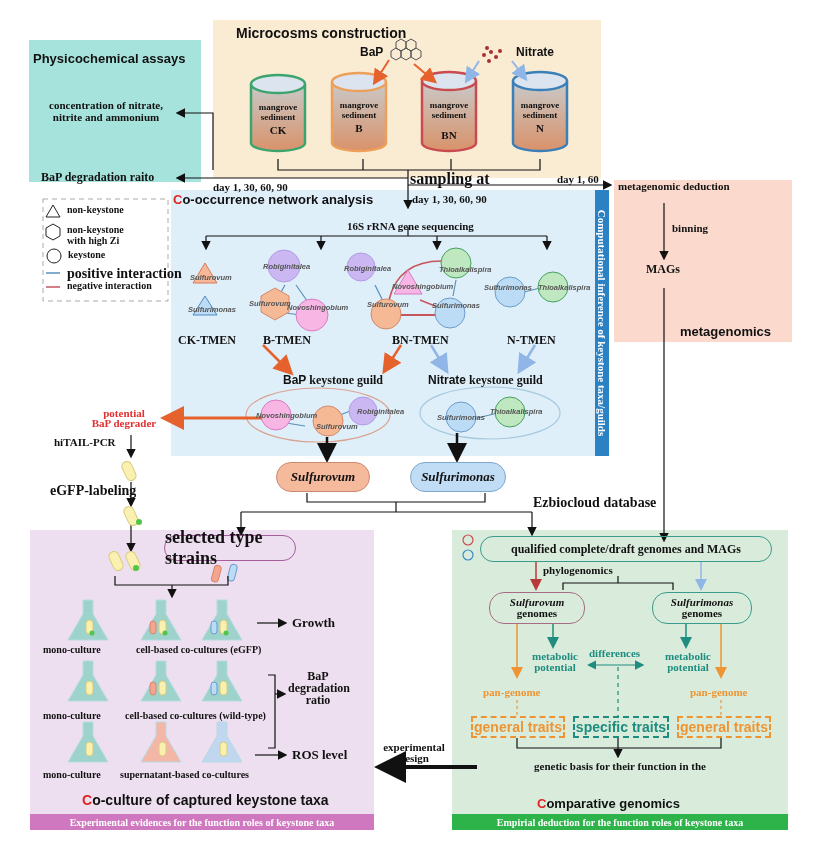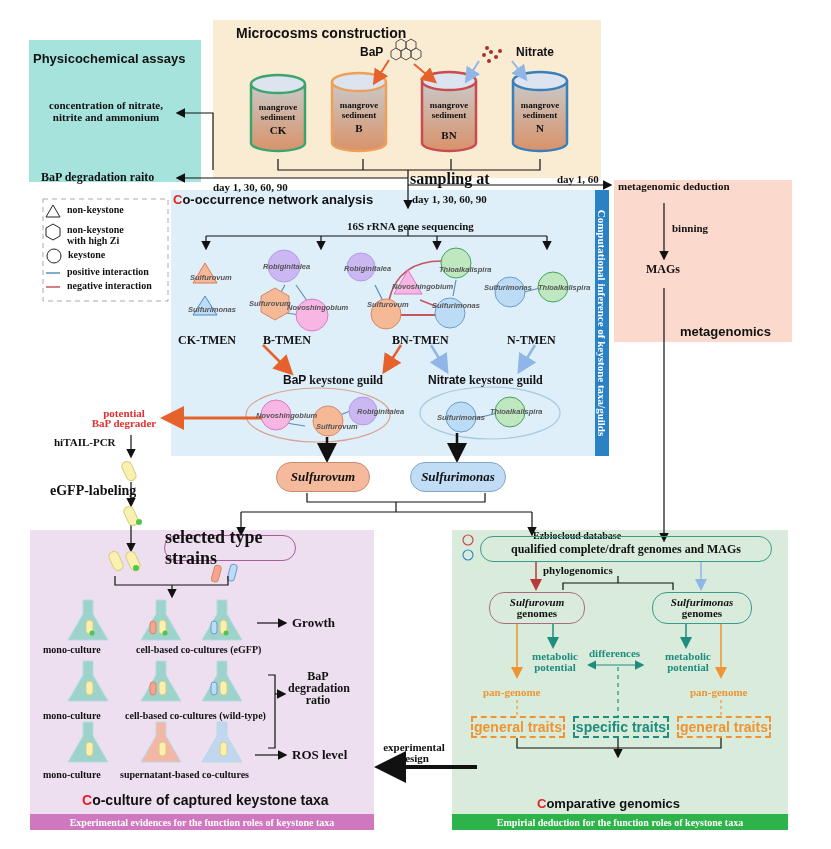--- a/index.html
+++ b/index.html
@@ -300,21 +300,21 @@
 <div class="t" style="left:672px;top:222px;font-size:11px;">binning</div>
 <div class="t" style="left:646px;top:262px;font-size:12px;">MAGs</div>
 <div class="t sans" style="left:680px;top:324px;font-size:13px;">metagenomics</div>
 
 <div class="t" style="left:67px;top:204px;font-size:10px;">non-keystone</div>
 <div class="abs" style="left:67px;top:224px;font-weight:bold;font-size:10px;line-height:11px;">
   <div>non-keystone</div>
   <div>with high Zi</div>
 </div>
 <div class="t" style="left:68px;top:249px;font-size:10px;">keystone</div>
-<div class="t" style="left:67px;top:266px;font-size:10px;text-align:center;">positive interaction</div>
+<div class="t" style="left:67px;top:266px;font-size:14px;text-align:center;">positive interaction</div>
 <div class="t" style="left:67px;top:280px;font-size:10px;">negative interaction</div>
 
 <div class="t sans" style="left:173px;top:192px;font-size:13px;">
   <span class="redC">C</span><span>o-occurrence network analysis</span>
 </div>
 <div class="t" style="left:412px;top:193px;font-size:11px;">day 1, 30, 60, 90</div>
 <div class="t" style="left:347px;top:220px;font-size:11px;">16S rRNA gene sequencing</div>
 
 <div class="node-label" style="left:190px;top:273px;">Sulfurovum</div>
 <div class="node-label" style="left:188px;top:305px;">Sulfurimonas</div>
@@ -381,21 +381,21 @@
 </div>
 <div class="abs" style="left:30px;top:814px;width:344px;height:16px;background:#cf77bf;color:#fff;font-weight:bold;font-size:10px;display:flex;align-items:center;justify-content:center;">
   <span>Experimental evidences for the function roles of keystone taxa</span>
 </div>
 
 <div class="abs" style="left:373px;top:742px;width:82px;text-align:center;font-weight:bold;font-size:11px;line-height:11px;">
   <div>experimental</div>
   <div>design</div>
 </div>
 
-<div class="t" style="left:533px;top:530px;font-size:10px;">Ezbiocloud database</div>
+<div class="t" style="left:533px;top:495px;font-size:14px;">Ezbiocloud database</div>
 <div class="box" style="left:480px;top:536px;width:290px;height:24px;background:transparent;border:1.5px solid #3a9b8a;border-radius:14px;">
   <span style="font-size:12px;">qualified complete/draft genomes and MAGs</span>
 </div>
 <div class="t" style="left:543px;top:564px;font-size:11px;">phylogenomics</div>
 <div class="box" style="left:489px;top:592px;width:94px;height:30px;background:transparent;border:1.5px solid #a86b86;border-radius:15px;flex-direction:column;line-height:11px;">
   <span class="ital" style="font-size:11px;">Sulfurovum</span>
   <span style="font-size:11px;">genomes</span>
 </div>
 <div class="box" style="left:652px;top:592px;width:98px;height:30px;background:transparent;border:1.5px solid #3a9b8a;border-radius:15px;flex-direction:column;line-height:11px;">
   <span class="ital" style="font-size:11px;">Sulfurimonas</span>
@@ -415,19 +415,20 @@
 <div class="dashbox" style="left:471px;top:716px;width:90px;height:18px;border-color:#ef9433;color:#ef9433;">
   <span>general traits</span>
 </div>
 <div class="dashbox" style="left:573px;top:716px;width:92px;height:18px;border-color:#1e8c7e;color:#1e8c7e;">
   <span>specific traits</span>
 </div>
 <div class="dashbox" style="left:677px;top:716px;width:90px;height:18px;border-color:#ef9433;color:#ef9433;">
   <span>general traits</span>
 </div>
 <div class="abs" style="left:490px;top:759px;width:260px;text-align:center;font-weight:bold;font-size:11px;line-height:14px;">
+  <div>genetic basis for their function in the</div>
 </div>
 <div class="t sans" style="left:537px;top:796px;font-size:13px;">
   <span class="redC">C</span><span>omparative genomics</span>
 </div>
 <div class="abs" style="left:452px;top:814px;width:336px;height:16px;background:#2db34a;color:#fff;font-weight:bold;font-size:10px;display:flex;align-items:center;justify-content:center;">
   <span>Empirial deduction for the function roles of keystone taxa</span>
 </div>
 
 </body></html>

